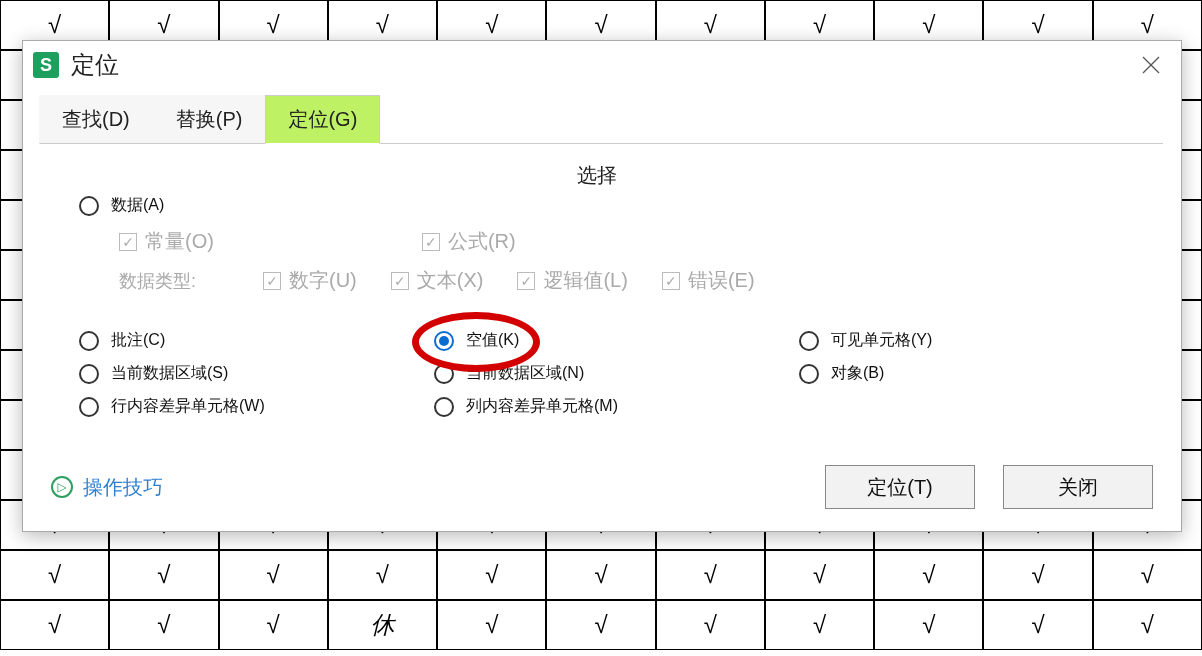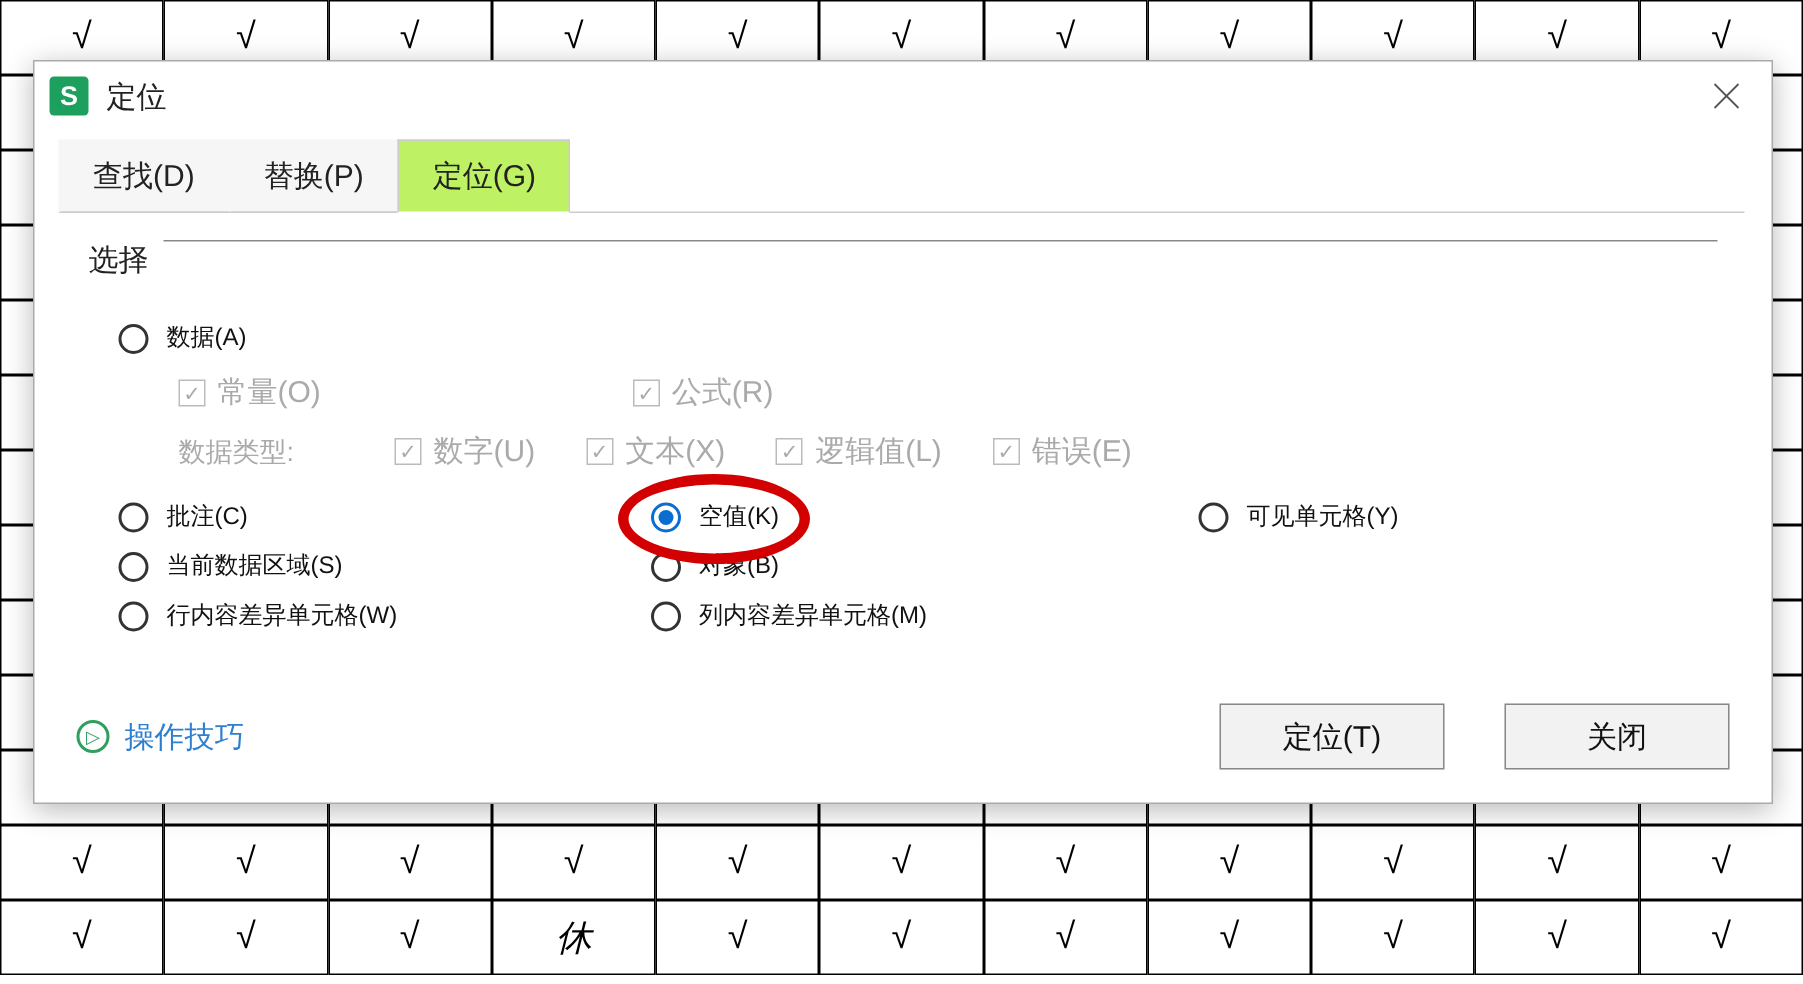--- a/index.html
+++ b/index.html
@@ -47,21 +47,21 @@
     padding: 8px 10px 6px 10px;
   }
   .s-icon {
     width: 26px; height: 26px;
     background: #1d9f5e;
     border-radius: 3px;
     display:flex; align-items:center; justify-content:center;
     color:#fff; font-weight:bold; font-size:18px;
     margin-right: 12px;
   }
-  .title-text { font-size: 20px; color:#222; }
+  .title-text { font-size: 24px; color:#222; }
   .close-btn {
     margin-left: auto;
     width: 40px; height: 30px;
     display:flex; align-items:center; justify-content:center;
     cursor:pointer;
   }
   .close-btn svg { stroke:#555; stroke-width:1.2; }
   .tabs-row {
     display:flex;
     padding: 8px 18px 0 16px;
@@ -85,21 +85,22 @@
     z-index:2;
   }
   .content {
     border-top:1px solid #ccc;
     margin: -1px 18px 0 18px;
     padding: 18px 18px 24px 18px;
     position:relative;
   }
   .section-label-row {
     display:flex;
-    margin-bottom: 22px;
+    align-items:center;
+    flex-direction: column;
   }
   .section-label { font-size:20px; color:#222; margin-right:10px; }
   .section-line { flex:1; height:1px; background:#888; }
 
   .opt-row {
     display:flex;
     padding: 6px 10px 6px 20px;
   }
   .col-a { width: 355px; }
   .col-b { width: 365px; }
@@ -152,21 +153,21 @@
   .tips {
     display:flex; align-items:center; gap:10px;
     color:#2f7fd1; font-size:20px;
     cursor:pointer;
   }
   .tips-icon {
     width:22px; height:22px; border:2px solid #2f9f5f; border-radius:50%;
     display:flex; align-items:center; justify-content:center;
     color:#2f9f5f; font-size:12px;
   }
-  .footer-btns { margin-left:auto; display:flex; gap:40px; }
+  .footer-btns { margin-left:auto; display:flex; gap:28px; }
   .btn {
     min-width:150px; height:44px;
     border:1px solid #888; background:#f2f2f2;
     font-size:20px; color:#111;
     display:flex; align-items:center; justify-content:center;
     cursor:pointer;
   }
 </style>
 </head>
 <body>
@@ -375,21 +376,21 @@
           <span class="check-box">✓</span>
           <span class="disabled-label">逻辑值(L)</span>
         </div>
         <div class="check-opt">
           <span class="check-box">✓</span>
           <span class="disabled-label">错误(E)</span>
         </div>
       </div>
     </div>
 
-    <div class="opt-row" style="margin-top:8px;">
+    <div class="opt-row" style="margin-top:24px;">
       <div class="col-a">
         <div class="radio-opt">
           <span class="radio-circle"></span>
           <span>批注(C)</span>
         </div>
       </div>
       <div class="col-b" style="position:relative;">
         <div class="radio-opt">
           <span class="radio-circle selected"></span>
           <span>空值(K)</span>
@@ -402,20 +403,26 @@
           <span>可见单元格(Y)</span>
         </div>
       </div>
     </div>
 
     <div class="opt-row">
       <div class="col-a">
         <div class="radio-opt">
           <span class="radio-circle"></span>
           <span>当前数据区域(S)</span>
+        </div>
+      </div>
+      <div class="col-b">
+        <div class="radio-opt">
+          <span class="radio-circle"></span>
+          <span>当前数据区域(N)</span>
         </div>
       </div>
       <div class="col-c">
         <div class="radio-opt">
           <span class="radio-circle"></span>
           <span>对象(B)</span>
         </div>
       </div>
     </div>
 

